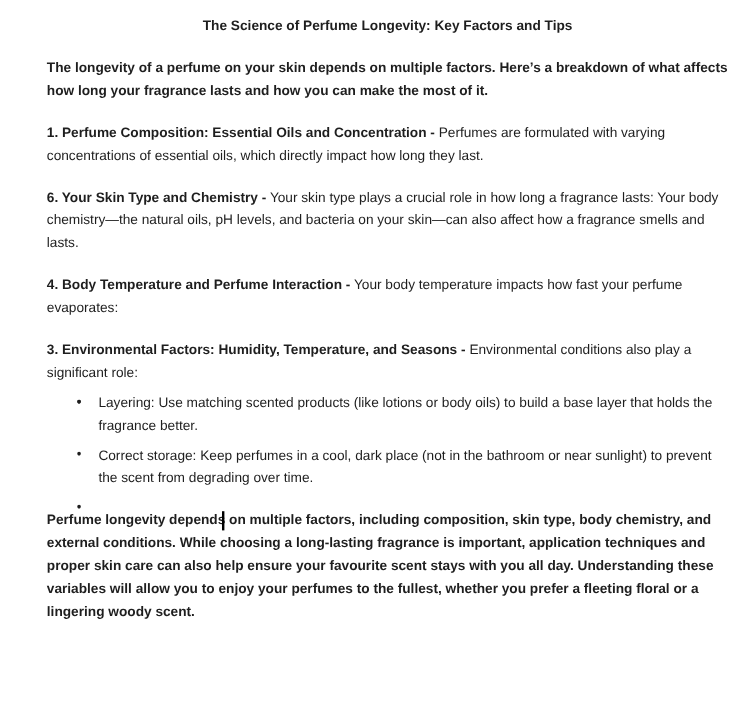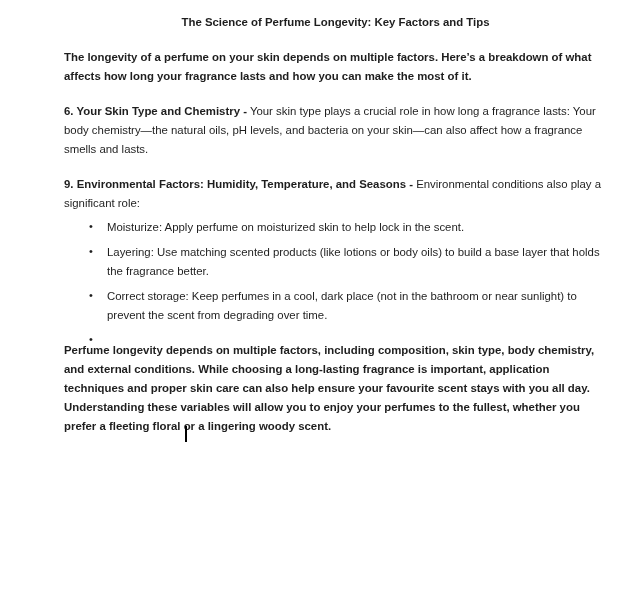--- a/index.html
+++ b/index.html
@@ -10,21 +10,21 @@
   body {
     width: 625px;
     height: 600px;
     font-family: "Liberation Sans", "DejaVu Sans", sans-serif;
   }
   .page {
     position: relative;
     box-sizing: border-box;
     width: 625px;
     height: 600px;
-    padding: 13px 18px 8px 64px;
+    padding: 13px 18px 8px 39px;
     background: #ffffff;
     color: #1e1e1e;
     font-size: 11.4px;
     line-height: 19px;
     overflow: hidden;
     cursor: text;
   }
   .title {
     font-size: 11.4px;
     line-height: 19px;
@@ -65,31 +65,33 @@
 </style>
 </head>
 <body>
 
 <div class="page">
 
   <h1 class="title">The Science of Perfume Longevity: Key Factors and Tips</h1>
 
   <p class="b">The longevity of a perfume on your skin depends on multiple factors. Here’s a breakdown of what affects how long your fragrance lasts and how you can make the most of it.</p>
 
+  <p><strong>1. Perfume Composition: Essential Oils and Concentration -</strong><span> Perfumes are formulated with varying concentrations of essential oils, which directly impact how long they last.</span></p>
 
 
   <p><strong>6. Your Skin Type and Chemistry -</strong><span> Your skin type plays a crucial role in how long a fragrance lasts: Your body chemistry—the natural oils, pH levels, and bacteria on your skin—can also affect how a fragrance smells and lasts.</span></p>
 
+  <p><strong>4. Body Temperature and Perfume Interaction -</strong><span> Your body temperature impacts how fast your perfume evaporates:</span></p>
 
 
-  <p><strong>9. Environmental Factors: Humidity, Temperature, and Seasons -</strong><span> Environmental conditions also play a significant role:</span></p>
+  <p><strong>3. Environmental Factors: Humidity, Temperature, and Seasons -</strong><span> Environmental conditions also play a significant role:</span></p>
 
 
   <ul class="tips">
-    <li><span class="dot">•</span><span>Moisturize: Apply perfume on moisturized skin to help lock in the scent.</span></li>
+    <li><span class="dot">•</span></li>
     <li><span class="dot">•</span><span>Layering: Use matching scented products (like lotions or body oils) to build a base layer that holds the fragrance better.</span></li>
     <li><span class="dot">•</span><span>Correct storage: Keep perfumes in a cool, dark place (not in the bathroom or near sunlight) to prevent the scent from degrading over time.</span></li>
     <li><span class="dot">•</span></li>
   </ul>
 
   <p class="b">Perfume longevity depends on multiple factors, including composition, skin type, body chemistry, and external conditions. While choosing a long-lasting fragrance is important, application techniques and proper skin care can also help ensure your favourite scent stays with you all day. Understanding these variables will allow you to enjoy your perfumes to the fullest, whether you prefer a fleeting floral or a lingering woody scent.</p>
 
   <div class="caret"></div>
 
 </div>

